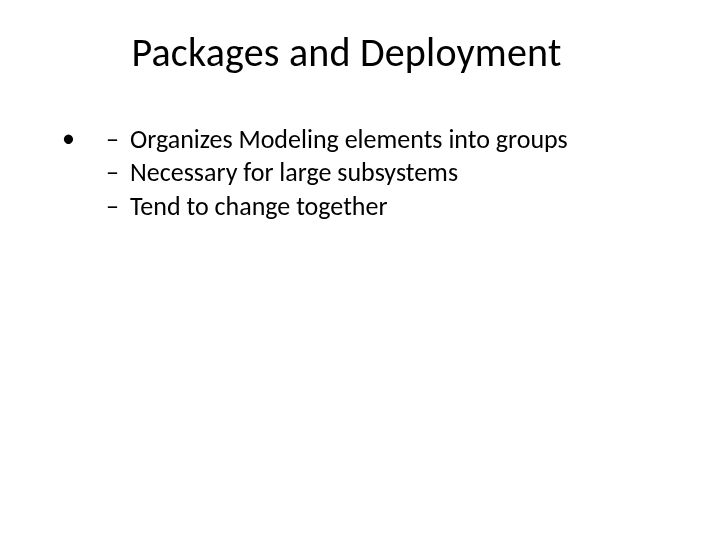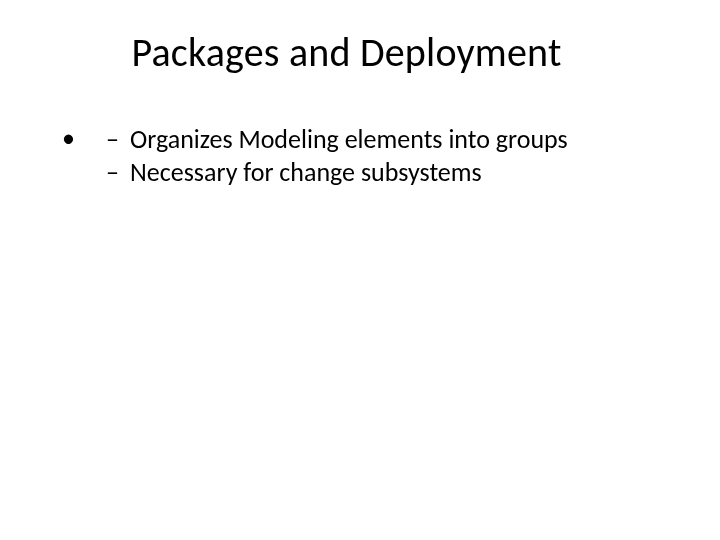--- a/index.html
+++ b/index.html
@@ -61,17 +61,18 @@
 </style>
 </head>
 <body>
 
 <div class="slide">
   <h1 class="title">Packages and Deployment</h1>
   <ul class="level1">
     <li>
       <ul class="level2">
         <li><span>Organizes Modeling elements into groups</span></li>
-        <li><span>Necessary for change subsystems</span></li>
+        <li><span>Necessary for large subsystems</span></li>
+        <li><span>Tend to change together</span></li>
       </ul>
     </li>
   </ul>
 </div>
 
 </body></html>

